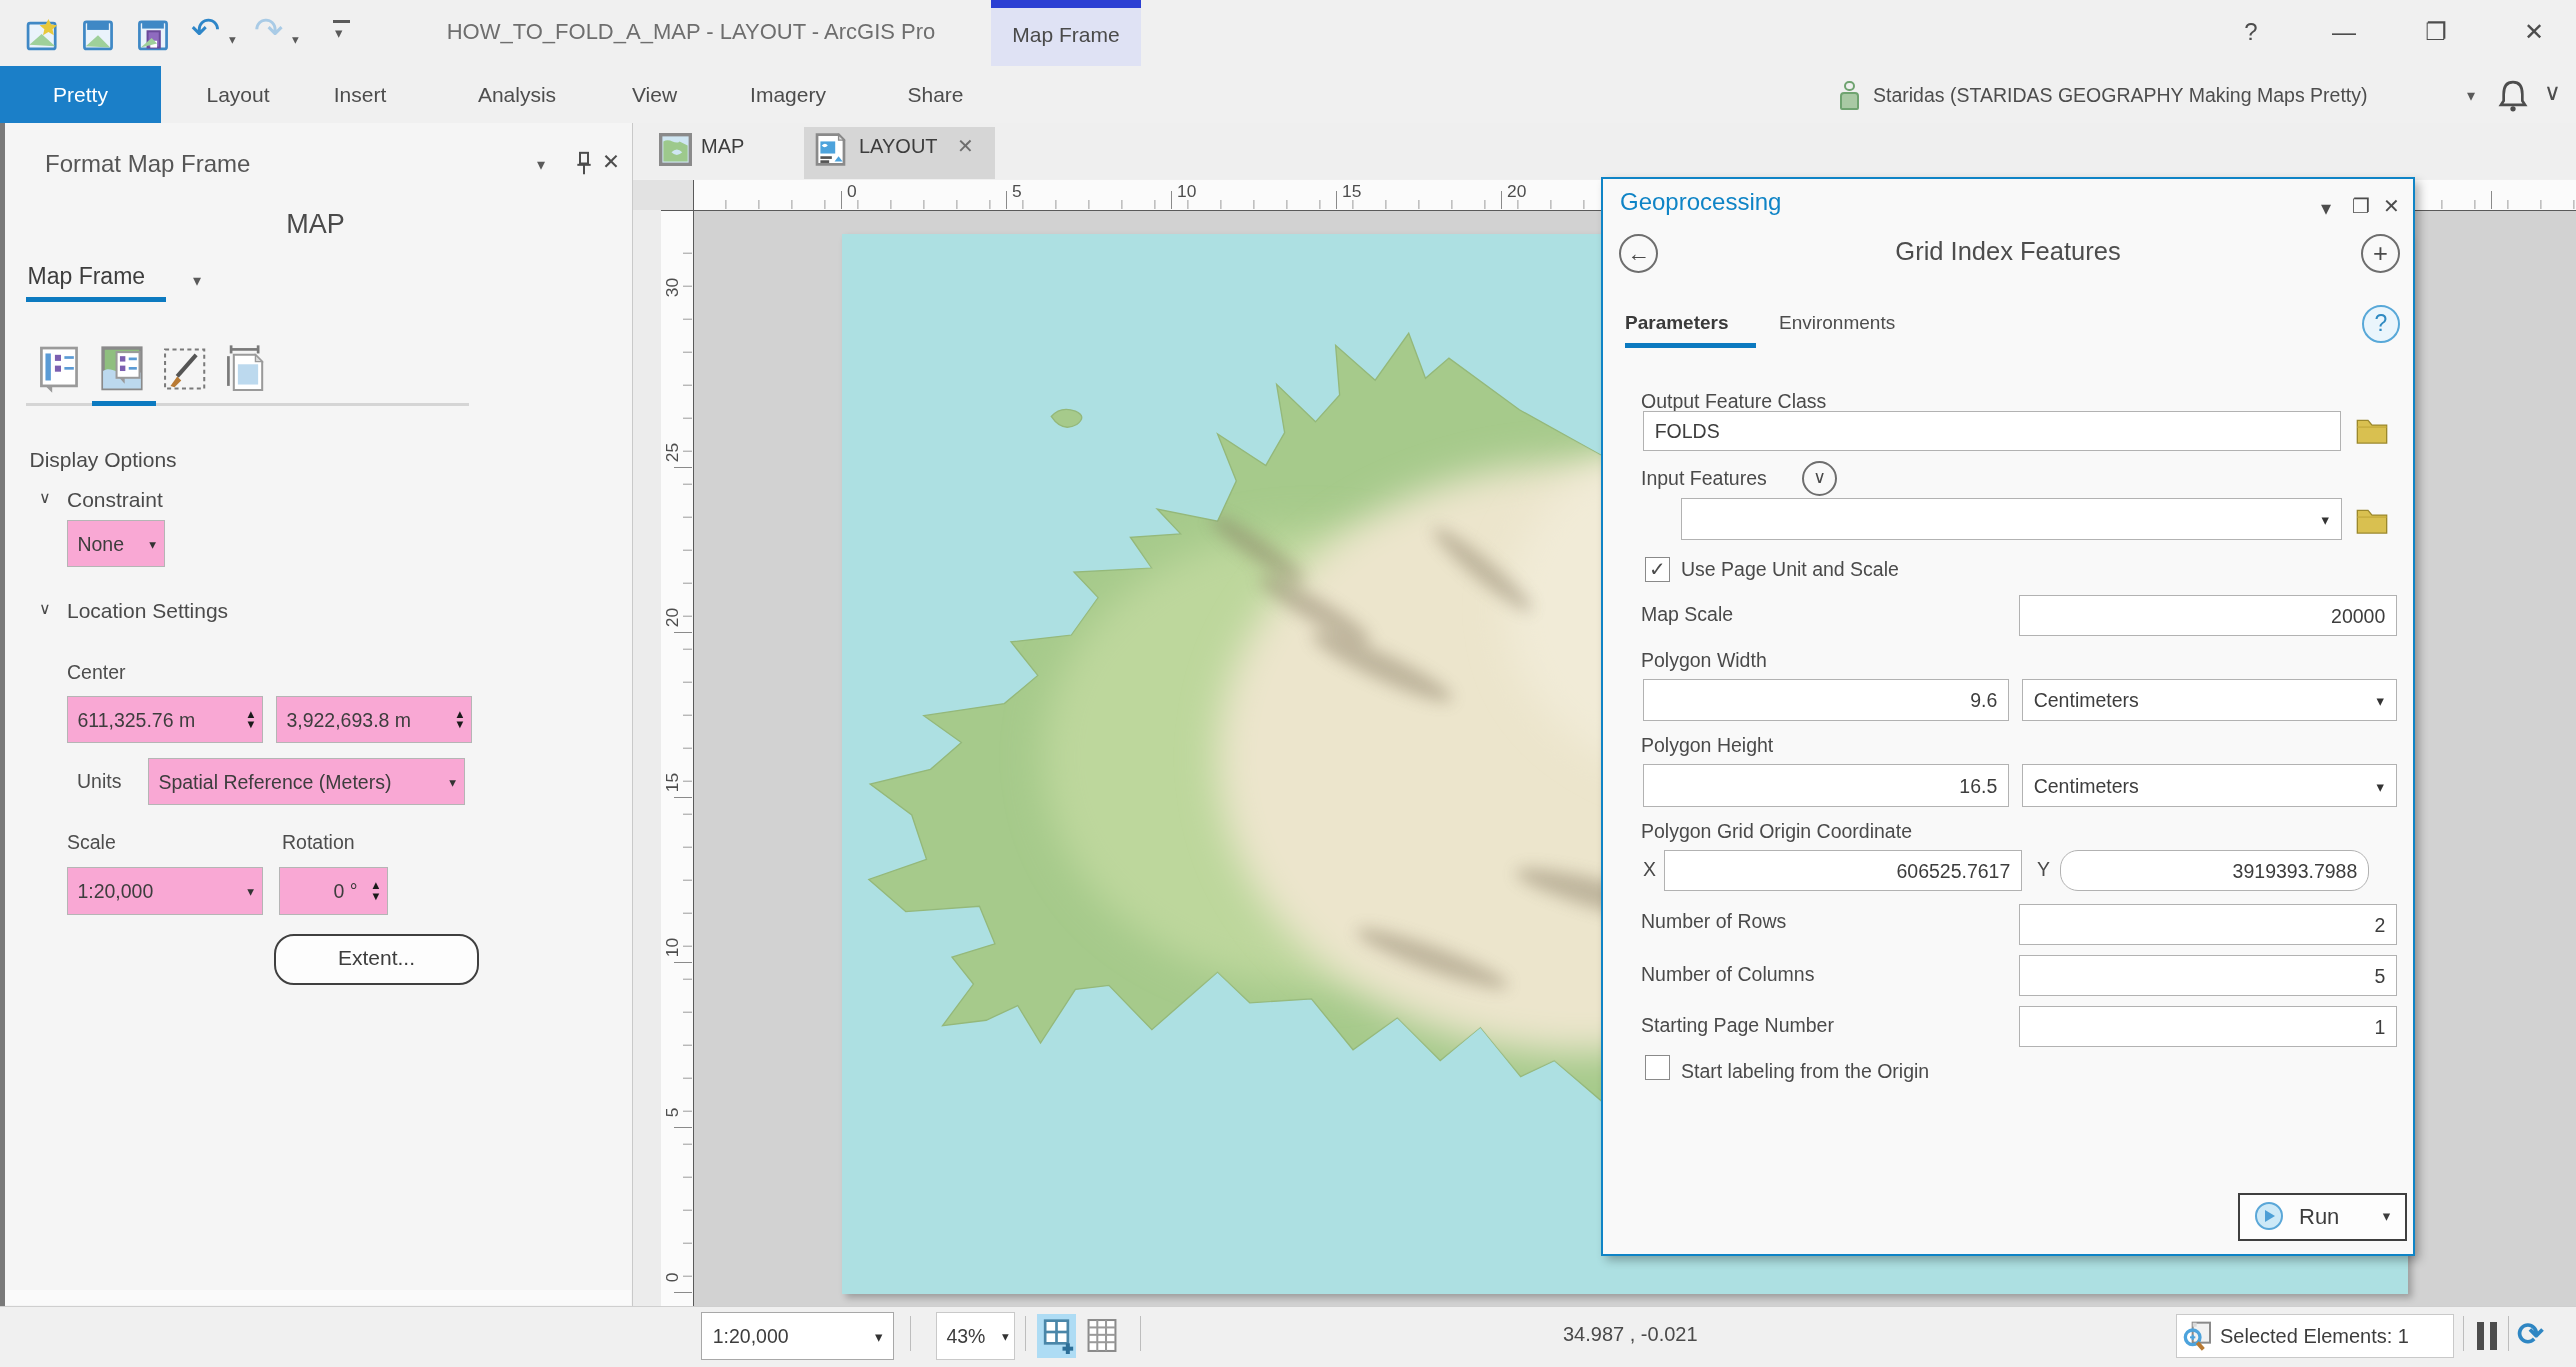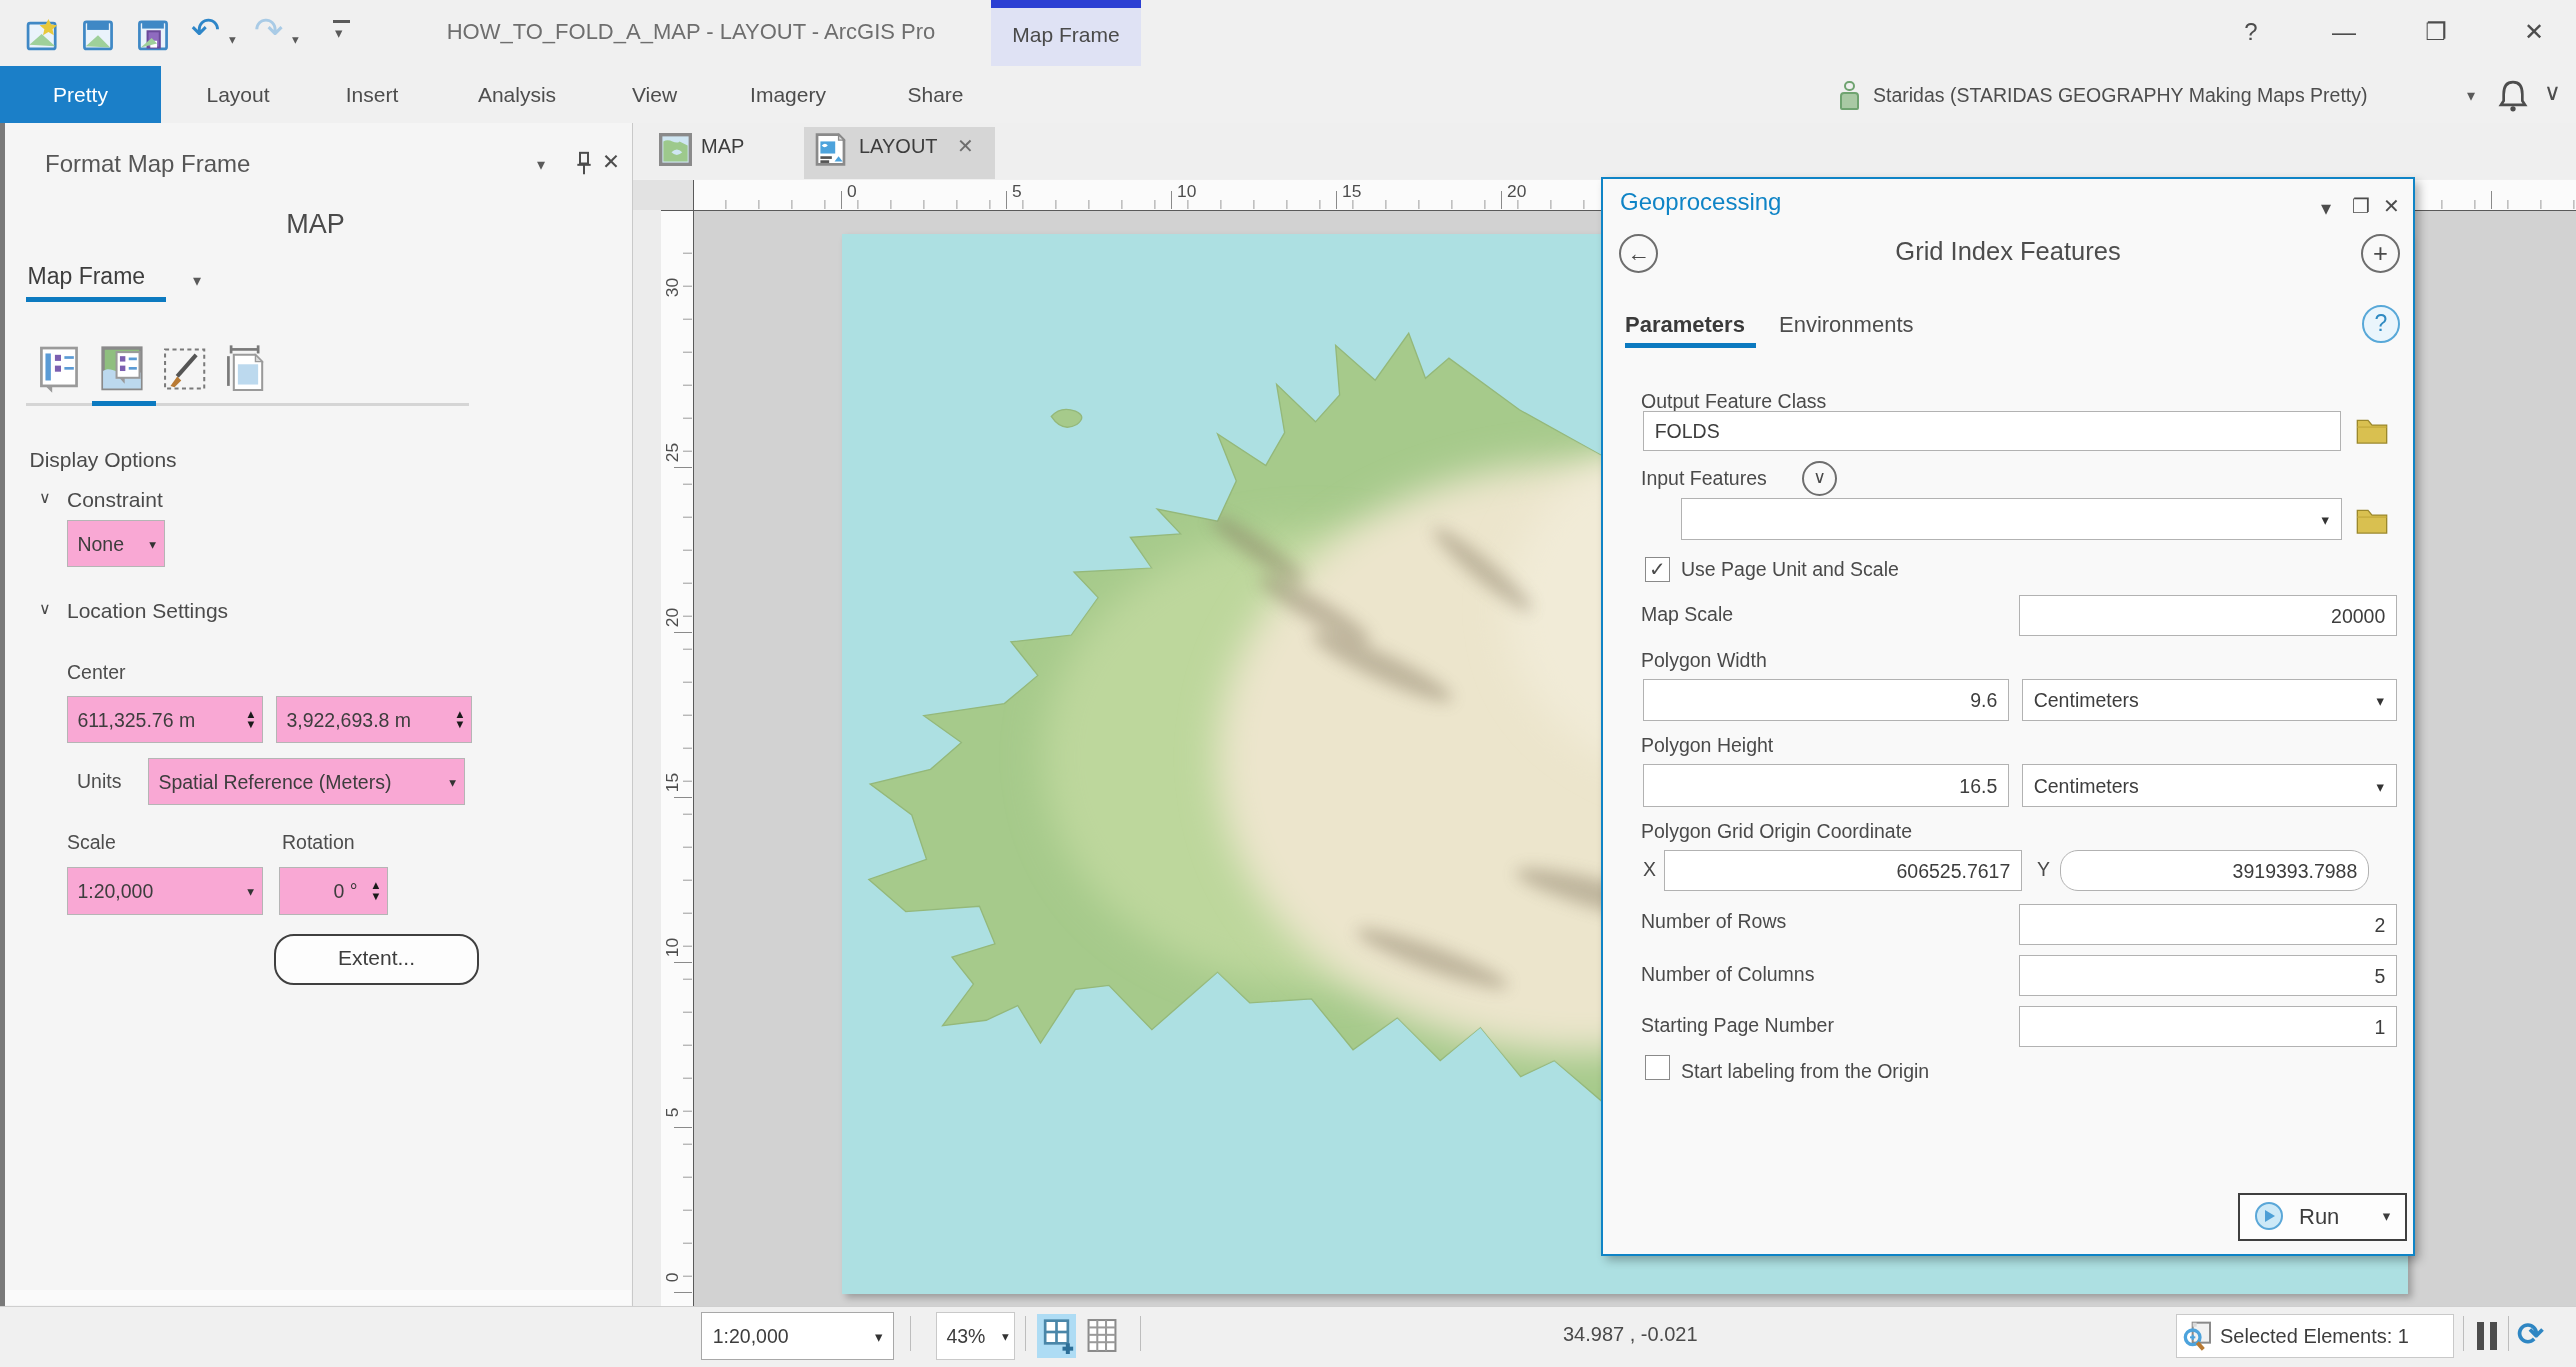--- a/index.html
+++ b/index.html
@@ -63,21 +63,21 @@
   .vlab{position:absolute;left:-2.7px;width:29.5px;text-align:center;font-size:17.4px;color:#4d4d4d;transform:rotate(-90deg);}
   .rule-dark-v{left:60px;top:0;width:1.3px;height:1126px;background:#5a5a5a;}
   .rule-dark-h{left:28px;top:30px;width:1915px;height:1.3px;background:#5a5a5a;}
   .page{left:209px;top:54px;width:1566px;height:1060px;background:#ade0e2;box-shadow:4px 4px 6.7px rgba(0,0,0,0.25);}
   
   .gp{left:1601px;top:177px;width:814px;height:1079px;background:#f9f9f9;border:2px solid #0f84c6;box-sizing:border-box;box-shadow:5.4px 5.4px 9.4px rgba(0,0,0,0.3);}
   .gp-title{left:17px;top:9.4px;font-size:24px;color:#0f84c6;}
   .gp-h-ic{top:14.8px;font-size:20px;color:#4d4d4d;}
   .circle-btn{border:2px solid #6e6e6e;border-radius:50%;box-sizing:border-box;text-align:center;color:#4a4a4a;}
   .gp-tool-title{left:0;top:58px;width:100%;text-align:center;font-size:25.5px;color:#4d4d4d;}
-  .gp-tab{font-size:22px;color:#4d4d4d;}
+  .gp-tab{font-size:19px;color:#4d4d4d;}
   .gp-tab-active{font-weight:bold;color:#3a3a3a;}
   .gp-underline{background:#0c7ac0;height:4.7px;}
   .gp-lbl{font-size:19.5px;color:#4a4a4a;white-space:nowrap;}
   .gpfld{background:#fff;border:1.3px solid #b2b2b2;box-sizing:border-box;font-size:19.5px;color:#3d3d3d;}
   .cb{width:25px;height:25px;background:#fff;border:1.3px solid #8a8a8a;box-sizing:border-box;text-align:center;line-height:22px;font-size:20px;color:#4d4d4d;}
   .run-btn{left:635px;top:1014px;width:169px;height:48px;border:2px solid #3f3f3f;background:#fdfdfd;box-sizing:border-box;}
   .play{position:absolute;left:14.8px;top:7.4px;width:28px;height:28px;border:2px solid #5aa7d8;border-radius:50%;background:#cde9f7;box-sizing:border-box;}
   .play::after{content:"";position:absolute;left:8.7px;top:6px;border-left:10.7px solid #4d9fd6;border-top:6px solid transparent;border-bottom:6px solid transparent;}
   
   .statusbar{left:0;top:1306px;width:2576px;height:61px;background:#f0f0f0;border-top:1.3px solid #cfcfcf;box-sizing:border-box;}
@@ -137,21 +137,21 @@
 
   <div class="abs ctx-group">
     <div class="abs ctx-strip"></div>
     <div class="abs ctx-label" style="top:23px;">Map Frame</div>
     <div class="abs ctx-label" style="top:83px;">Format</div>
   </div>
 
   <div class="abs ribbonrow">
     <div class="abs rtab rtab-active" style="left:0;width:161px;">Pretty</div>
     <div class="abs rtab" style="left:181px;width:114px;">Layout</div>
-    <div class="abs rtab" style="left:325px;width:94px;">Insert</div>
+    <div class="abs rtab" style="left:313px;width:94px;">Insert</div>
     <div class="abs rtab" style="left:460px;width:114px;">Analysis</div>
     <div class="abs rtab" style="left:614px;width:81px;">View</div>
     <div class="abs rtab" style="left:731px;width:114px;">Imagery</div>
     <div class="abs rtab" style="left:892px;width:87px;">Share</div>
 
     <div class="abs person" style="left:1839px;top:14.8px;"></div>
     <div class="abs acct" style="left:1873px;">Staridas (STARIDAS GEOGRAPHY Making Maps Pretty)</div>
     <span class="abs caret" style="left:2467px;top:20px;">▾</span>
     <div class="abs" style="left:2497px;top:12px;">
       <svg width="32" height="35" viewBox="0 0 48 52">

